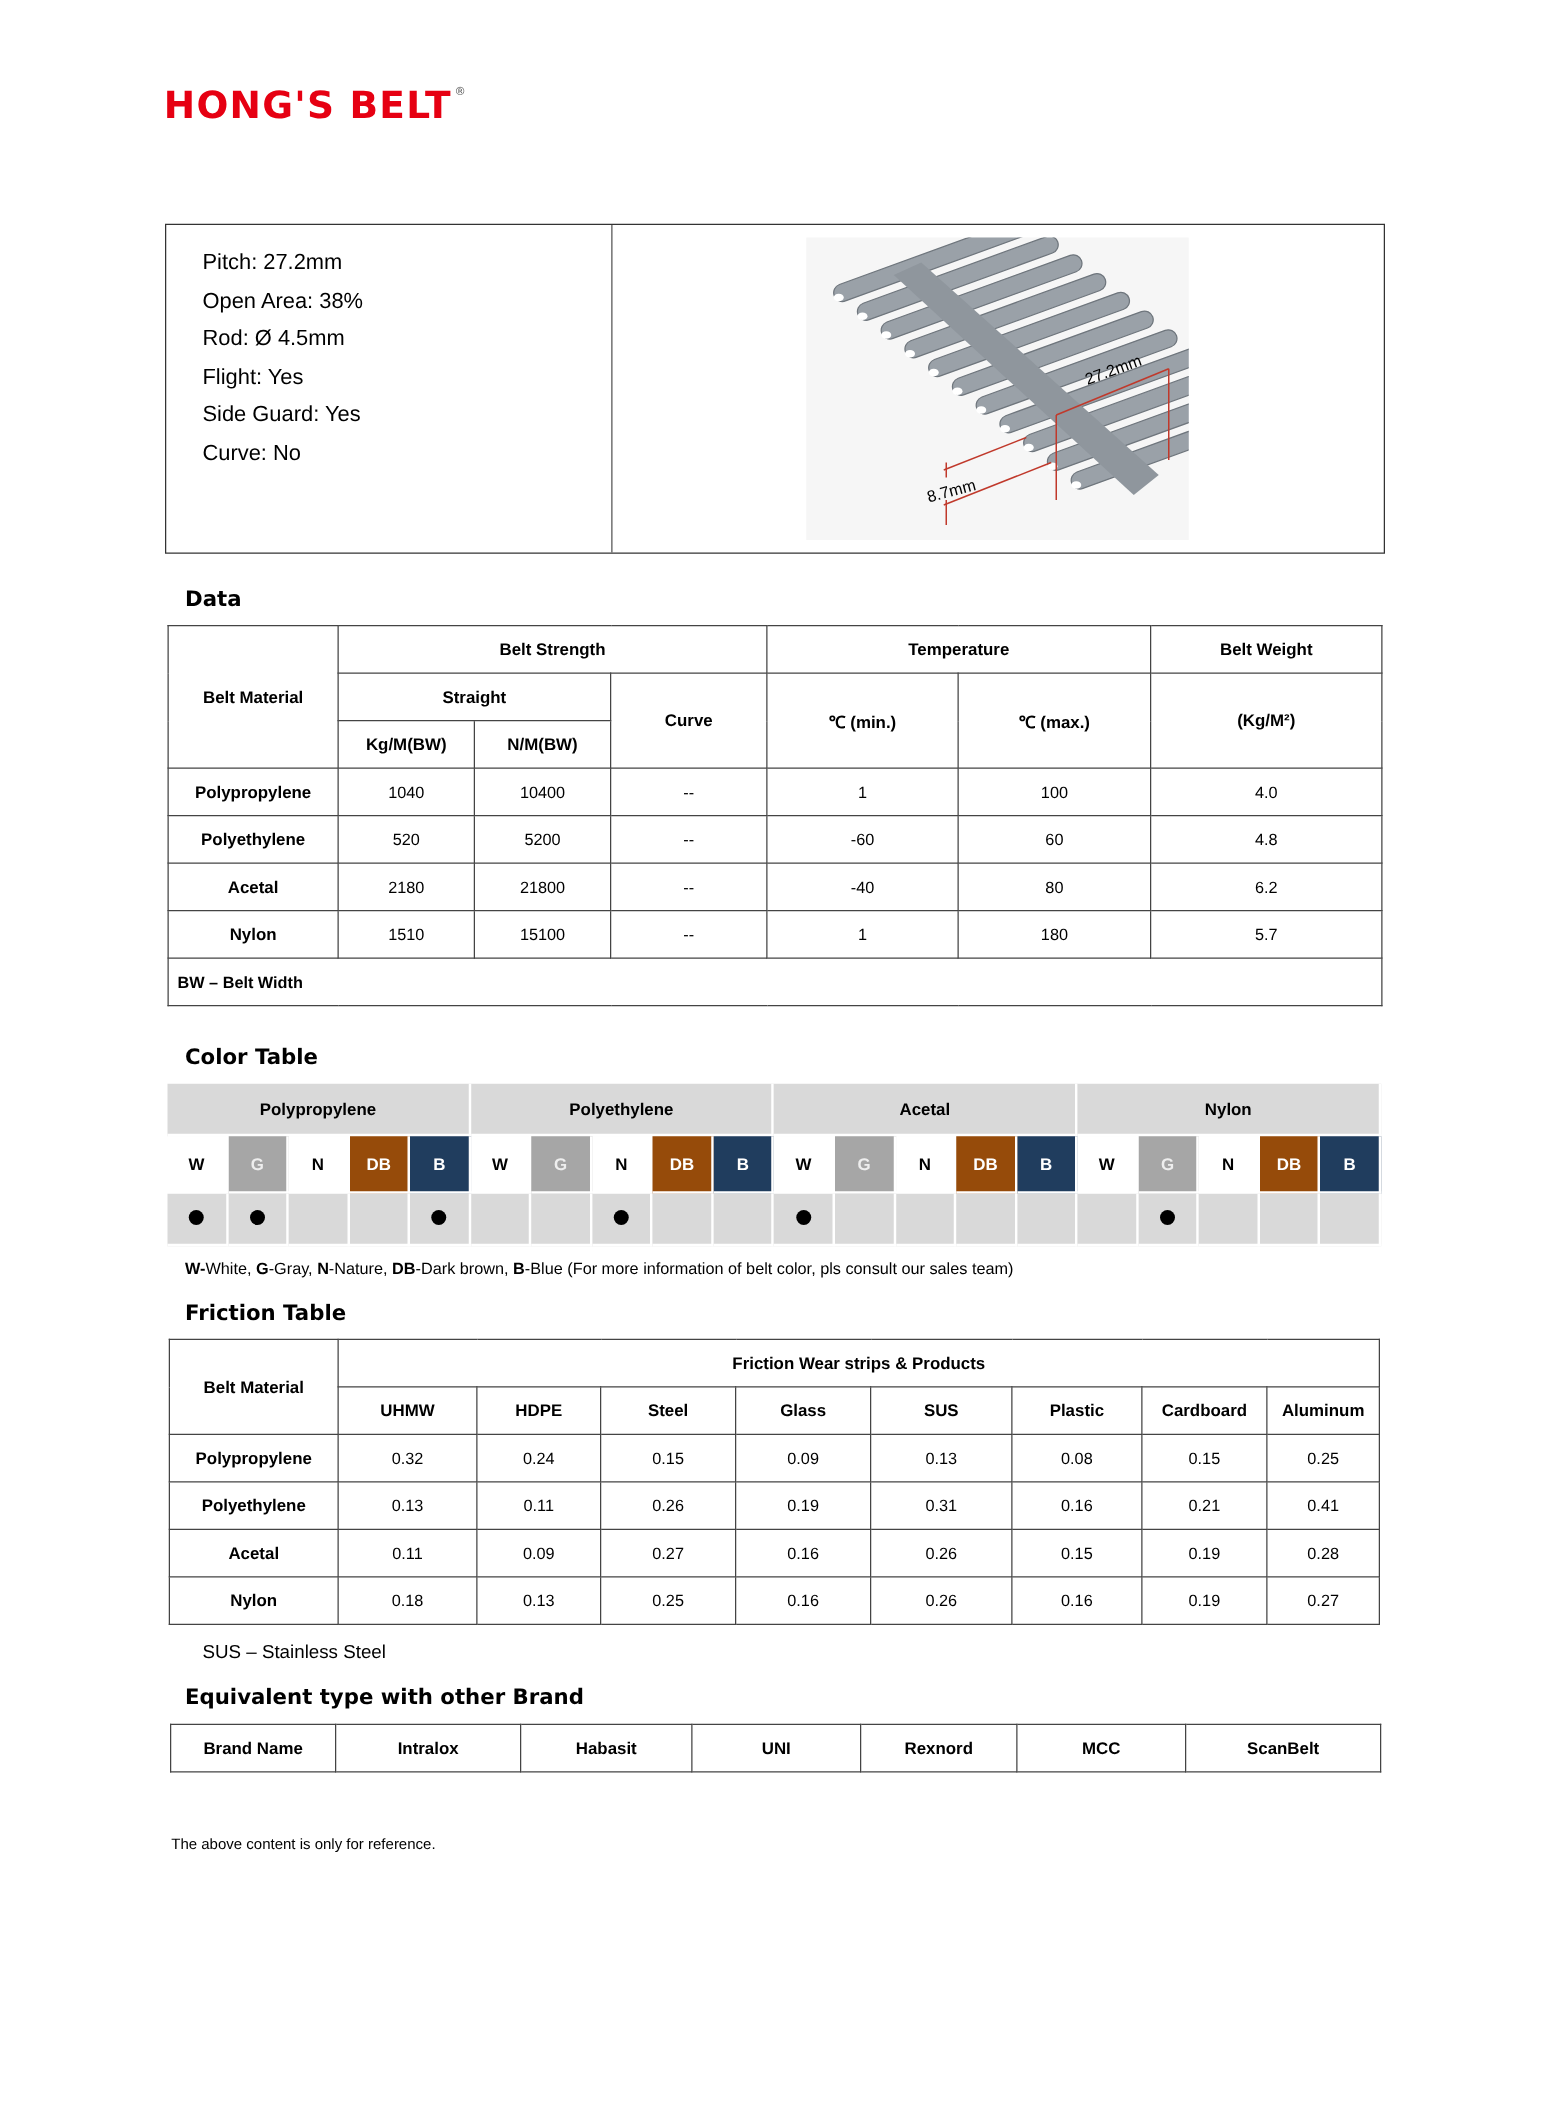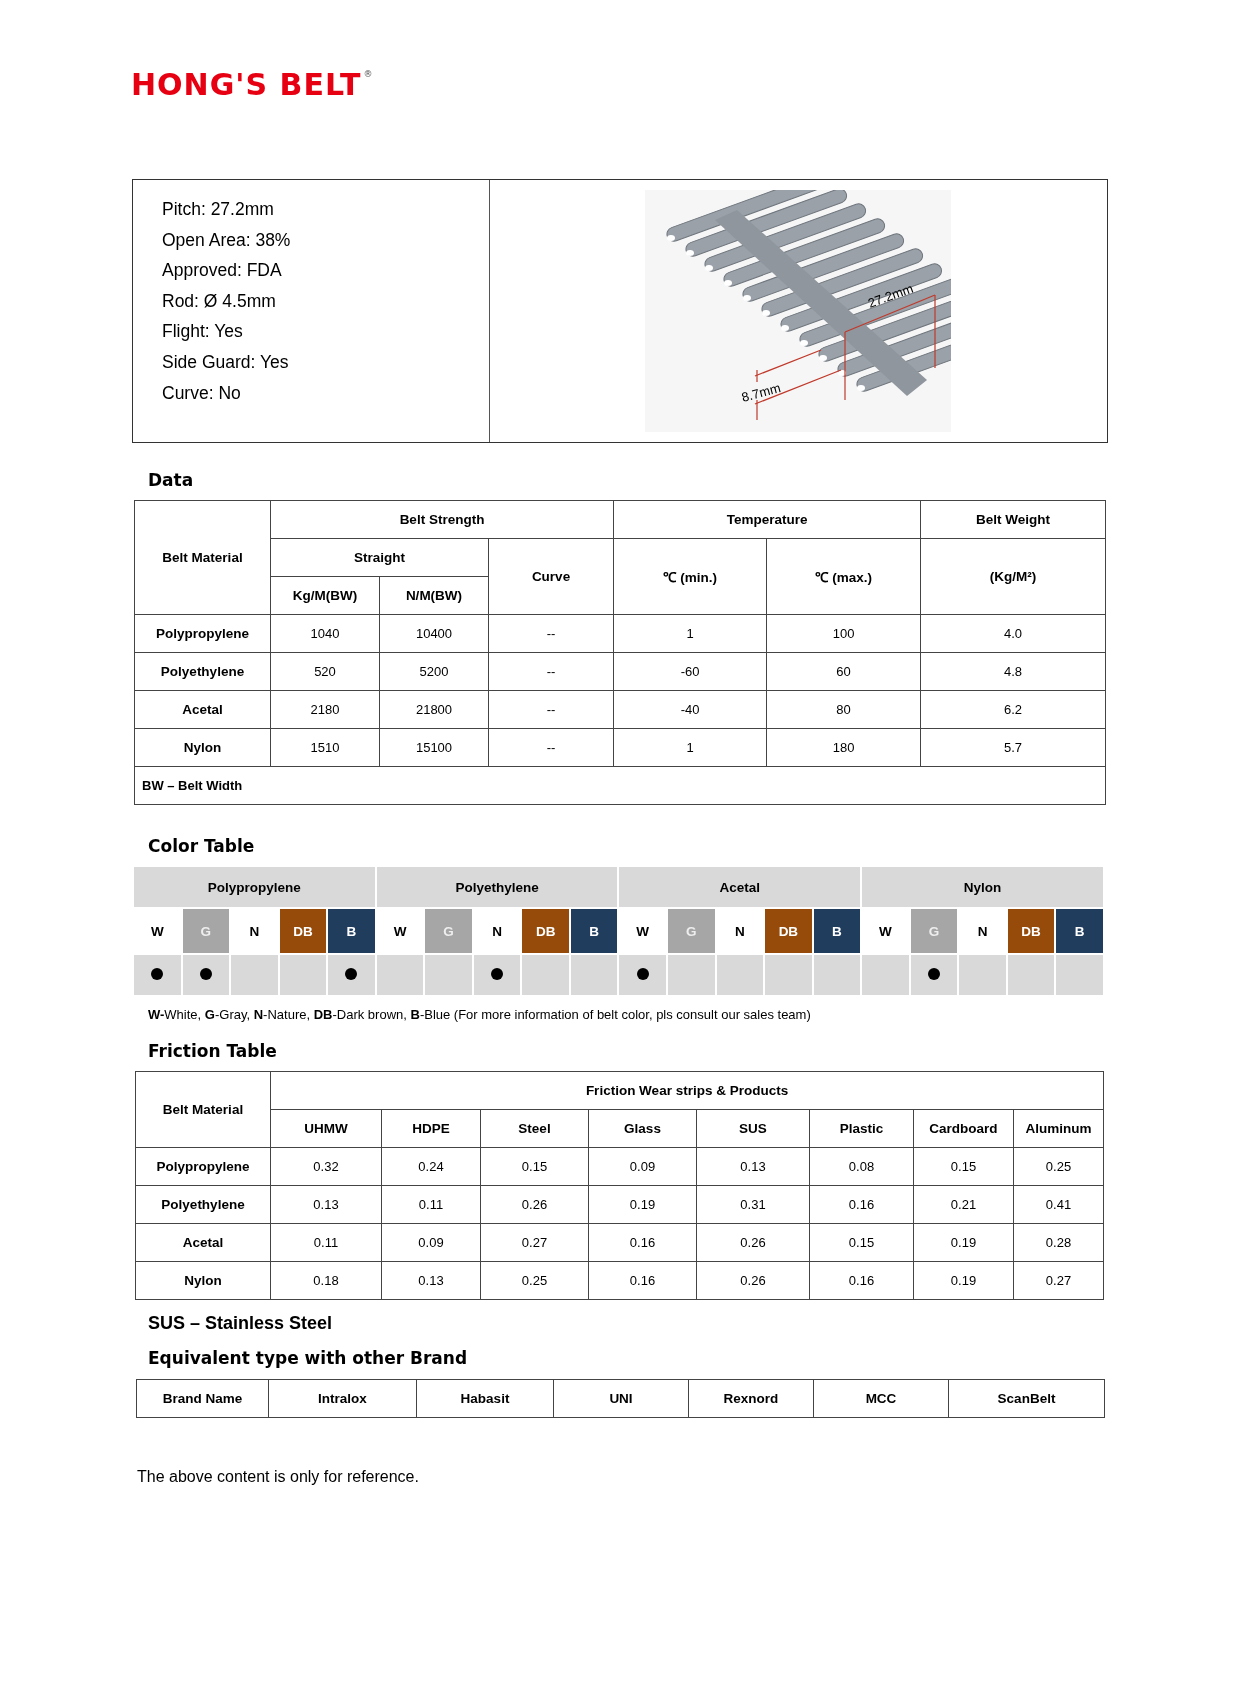--- a/index.html
+++ b/index.html
@@ -46,41 +46,40 @@
   .c-B { background:#203d5e; color:#ffffff; }
 
   .legend { left:148px; top:1007px; font-size:13px; }
   .legend b { font-weight:bold; }
 
   
   .fric-table { left:135px; top:1071px; width:968px; }
   .fric-table td { border:1.5px solid #444; height:37px; }
   .fric-table .b { font-weight:bold; font-size:13.5px; }
 
-  .sus-note { left:148px; top:1313px; font-size:18px; font-weight:bold; }
+  .sus-note { left:162px; top:1313px; font-size:15px; font-weight:normal; }
 
   
   .eq-table { left:136px; top:1379px; width:968px; }
   .eq-table td { border:1.5px solid #444; height:37px; }
   .eq-table .b { font-weight:bold; font-size:13.5px; }
 
-  .ref-note { left:137px; top:1468px; font-size:16px; }
+  .ref-note { left:137px; top:1468px; font-size:12px; }
 </style>
 </head>
 <body>
 
 <div class="abs logo">
   <span>HONG'S BELT</span><sup>®</sup>
 </div>
 
 <div class="abs spec-box">
   <div class="spec-left">
     <div class="spec-line">Pitch: 27.2mm</div>
     <div class="spec-line">Open Area: 38%</div>
-    <div class="spec-line">Approved: FDA</div>
     <div class="spec-line">Rod: Ø 4.5mm</div>
     <div class="spec-line">Flight: Yes</div>
     <div class="spec-line">Side Guard: Yes</div>
     <div class="spec-line">Curve: No</div>
   </div>
   <div class="spec-right">
     <div class="belt-img">
       <svg width="306" height="242" viewBox="0 0 306 242">
         <g id="links">
             <rect x="20" y="40" width="170" height="14" rx="7" fill="#9aa1a8" stroke="#6f767d" transform="rotate(-20 20 40)"></rect>

